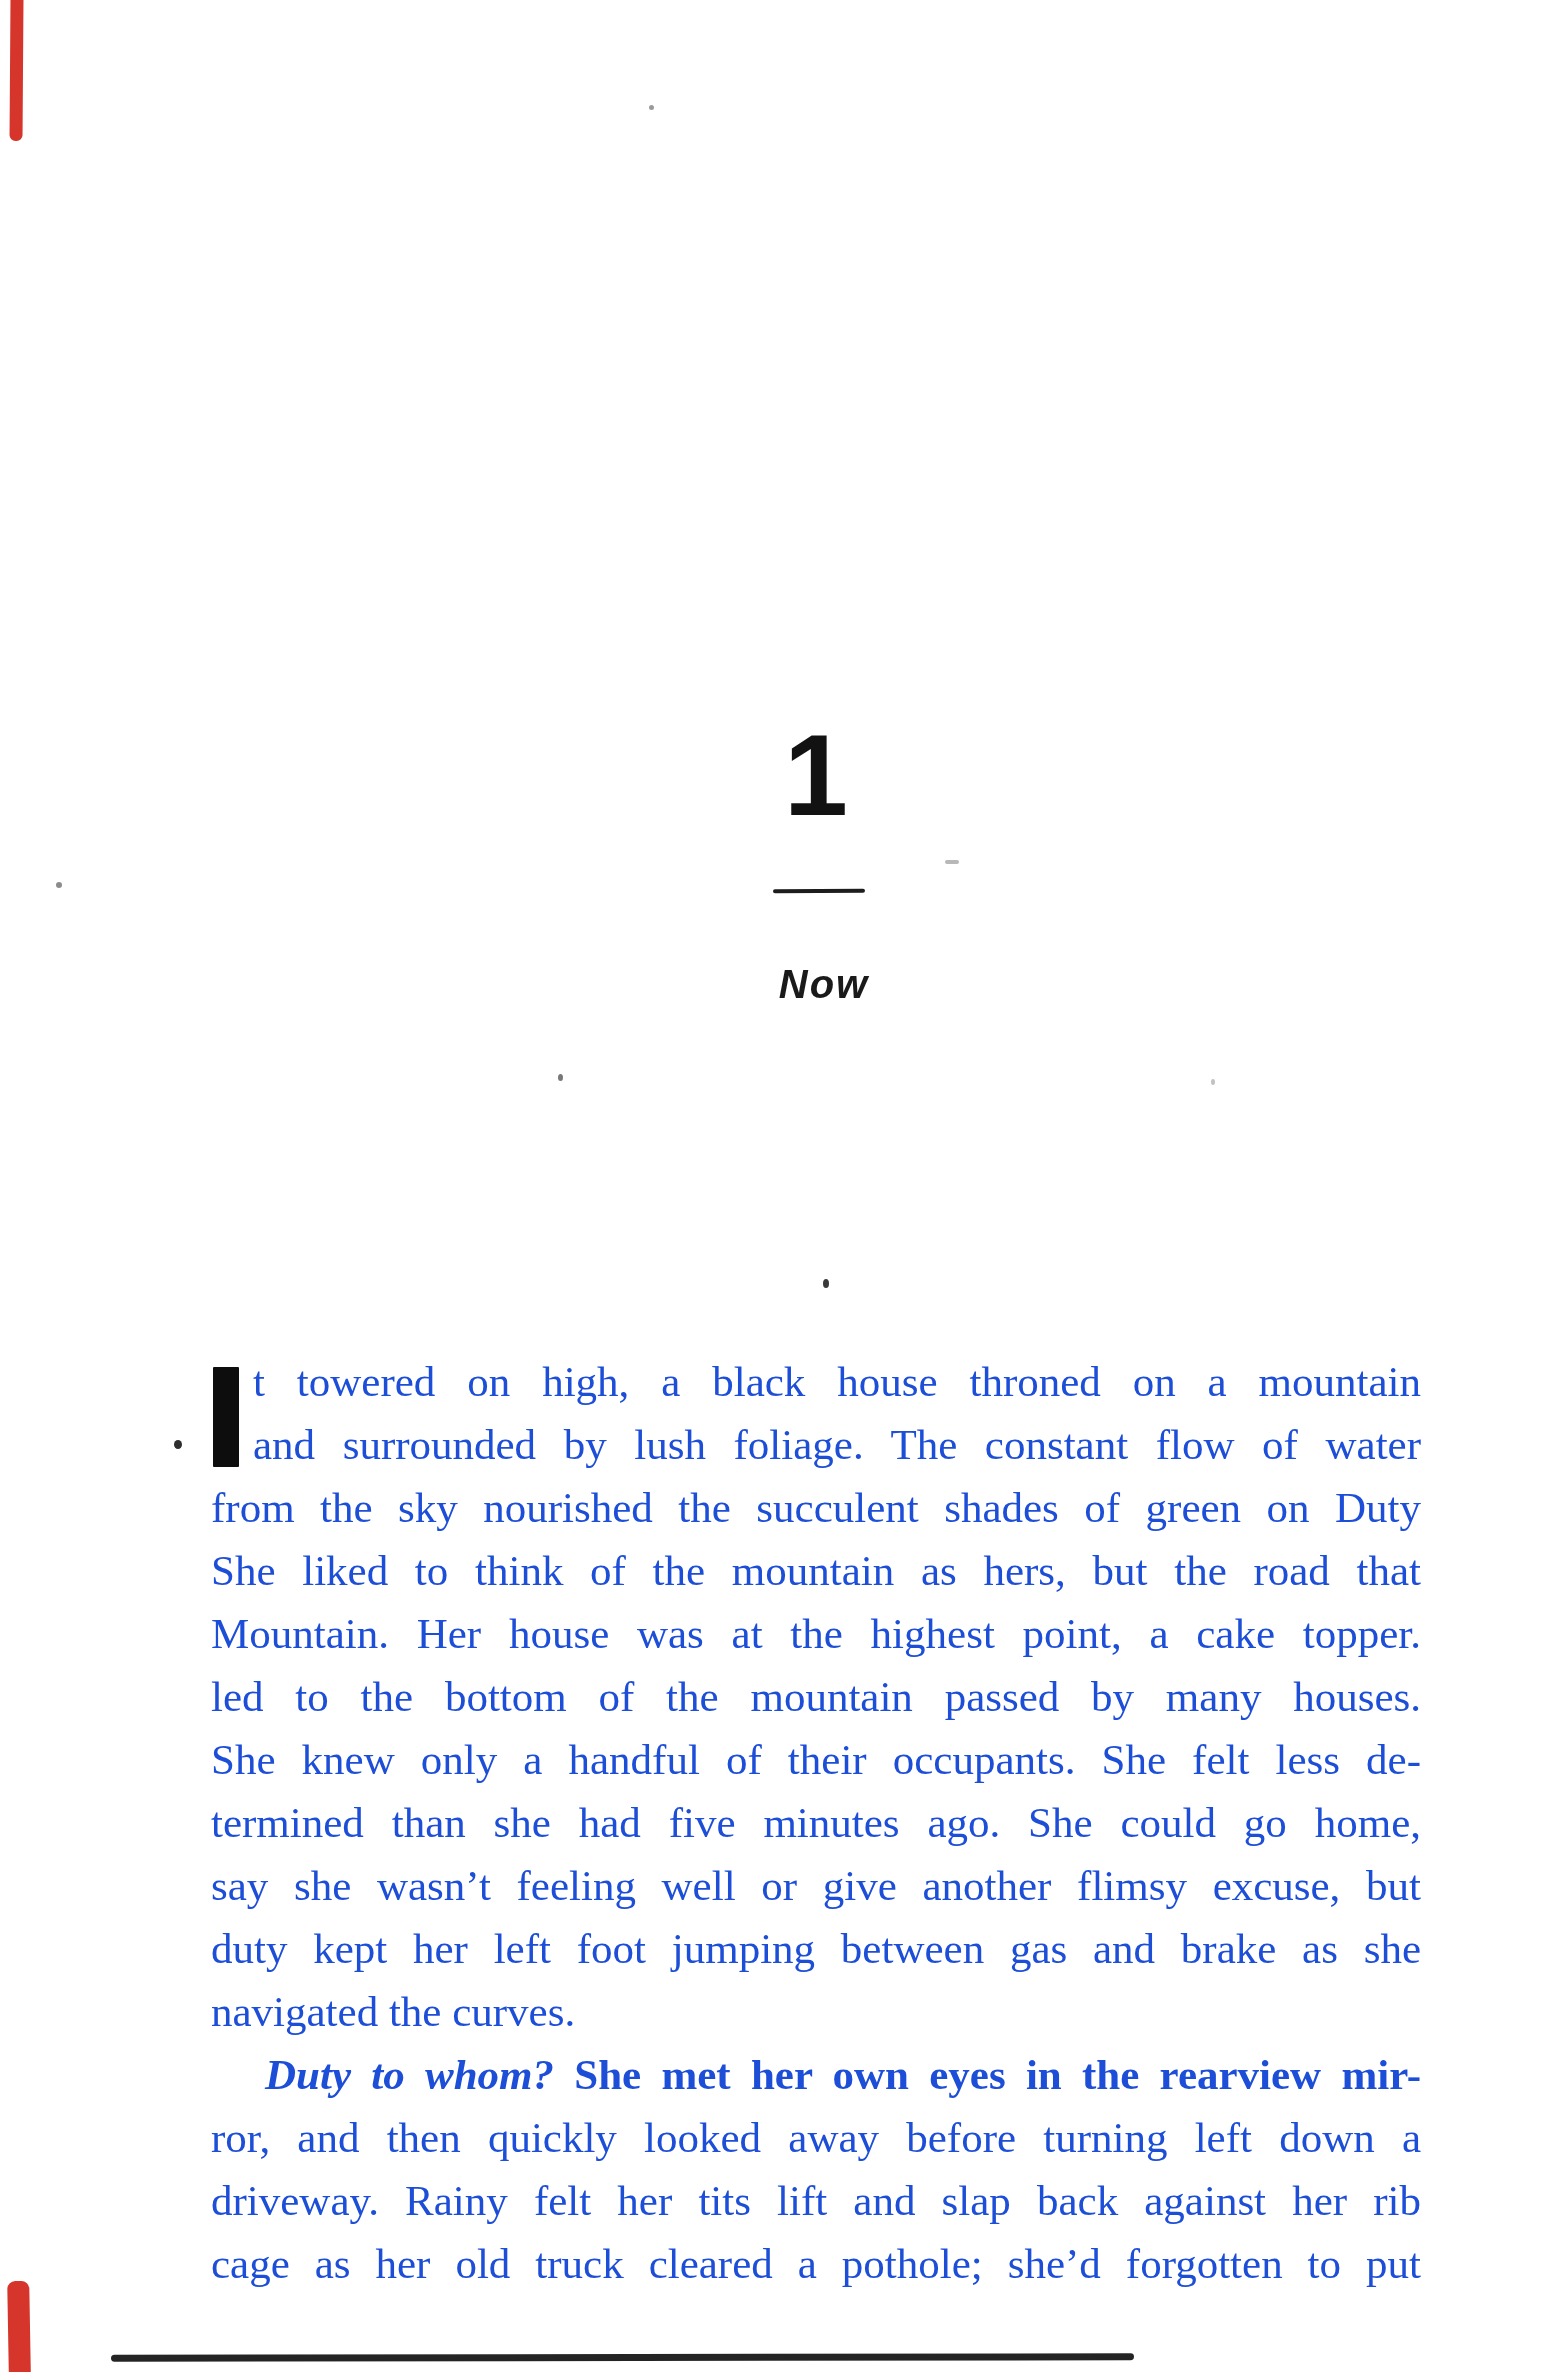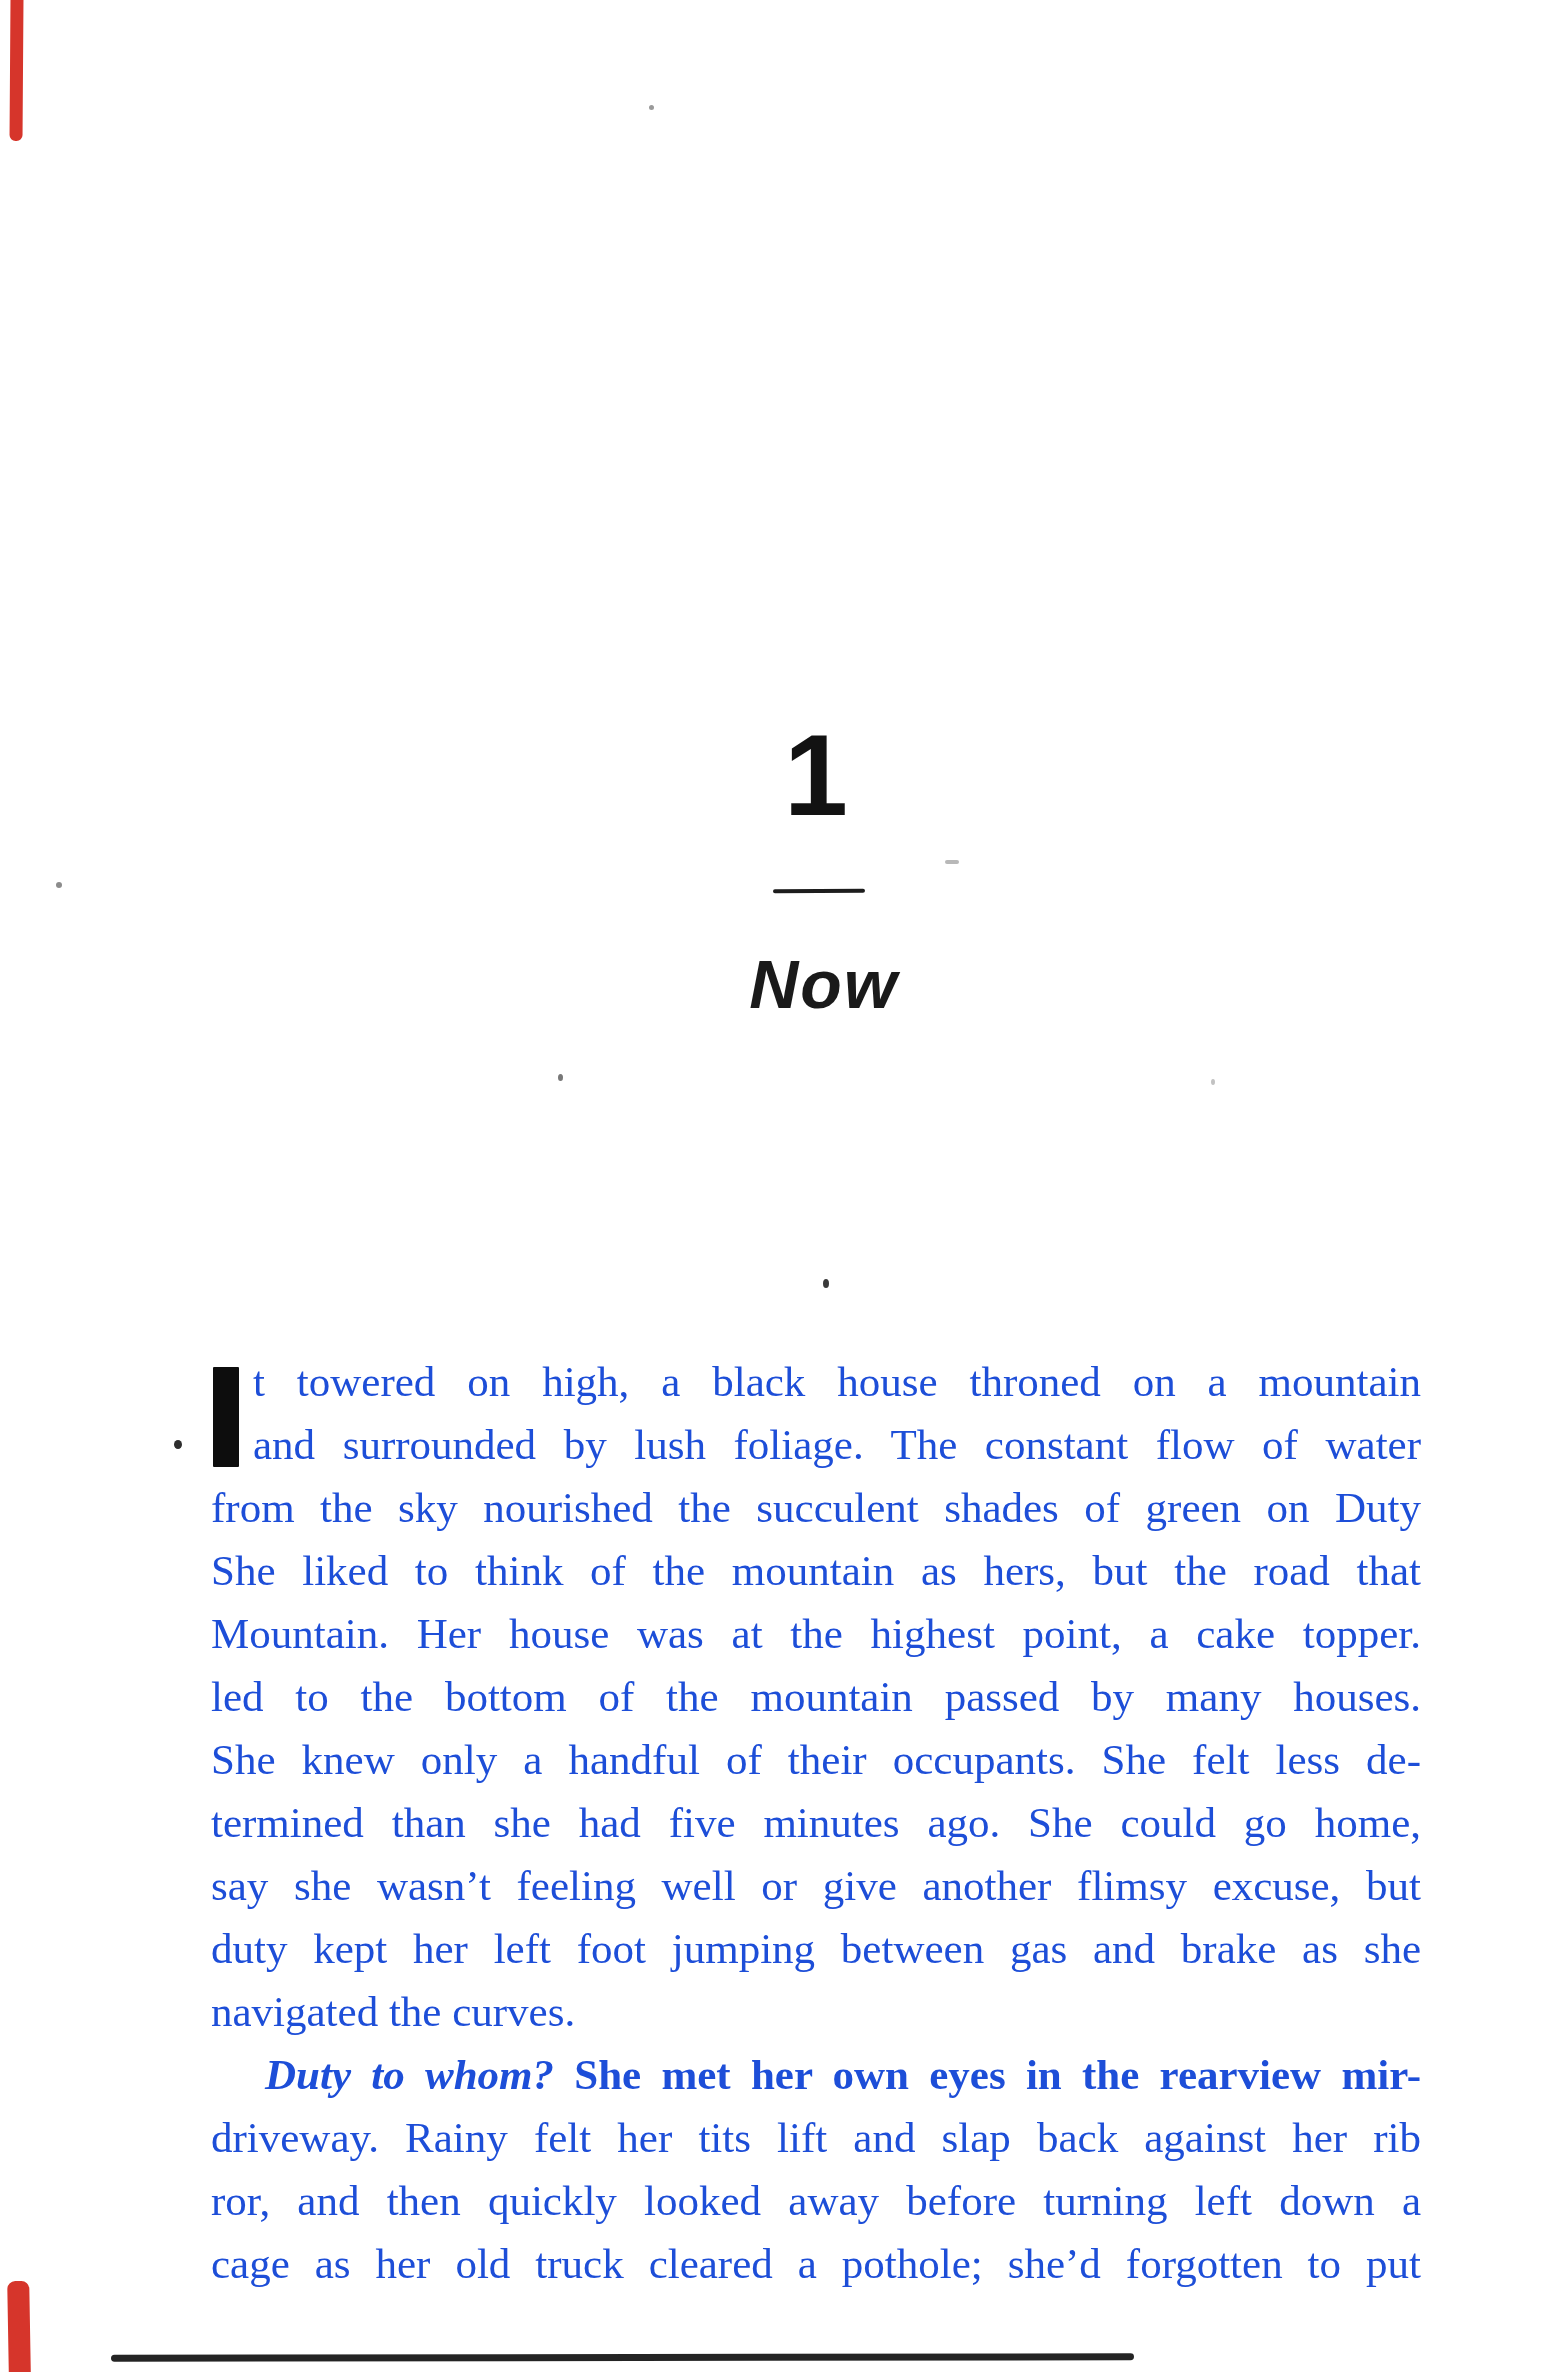--- a/index.html
+++ b/index.html
@@ -44,21 +44,21 @@
     position: absolute;
     left: 211px;
     top: 958px;
     width: 1210px;
     padding-left: 16px;
     box-sizing: border-box;
     text-align: center;
     font-family: "Liberation Sans", "DejaVu Sans", sans-serif;
     font-style: italic;
     font-weight: 600;
-    font-size: 68px;
+    font-size: 40px;
     line-height: 52px;
     letter-spacing: 2px;
     color: #1a1a1a;
   }
 
   
   #body-block {
     position: absolute;
     left: 211px;
     top: 1350px;
@@ -143,19 +143,19 @@
     <div class="ln"><span>from the sky nourished the succulent shades of green on Duty</span></div>
     <div class="ln"><span>She liked to think of the mountain as hers, but the road that</span></div>
     <div class="ln"><span>Mountain. Her house was at the highest point, a cake topper.</span></div>
     <div class="ln"><span>led to the bottom of the mountain passed by many houses.</span></div>
     <div class="ln"><span>She knew only a handful of their occupants. She felt less de-</span></div>
     <div class="ln"><span>termined than she had five minutes ago. She could go home,</span></div>
     <div class="ln"><span>say she wasn’t feeling well or give another flimsy excuse, but</span></div>
     <div class="ln"><span>duty kept her left foot jumping between gas and brake as she</span></div>
     <div class="ln para-end"><span>navigated the curves.</span></div>
     <div class="ln indent"><span class="it">Duty to whom?</span><span> She met her own eyes in the rearview mir-</span></div>
+    <div class="ln"><span>ror, and then quickly looked away before turning left down a</span></div>
     <div class="ln"><span>driveway. Rainy felt her tits lift and slap back against her rib</span></div>
-    <div class="ln"><span>ror, and then quickly looked away before turning left down a</span></div>
     <div class="ln"><span>cage as her old truck cleared a pothole; she’d forgotten to put</span></div>
   </div>
 
 </div>
 
 
 </body></html>

